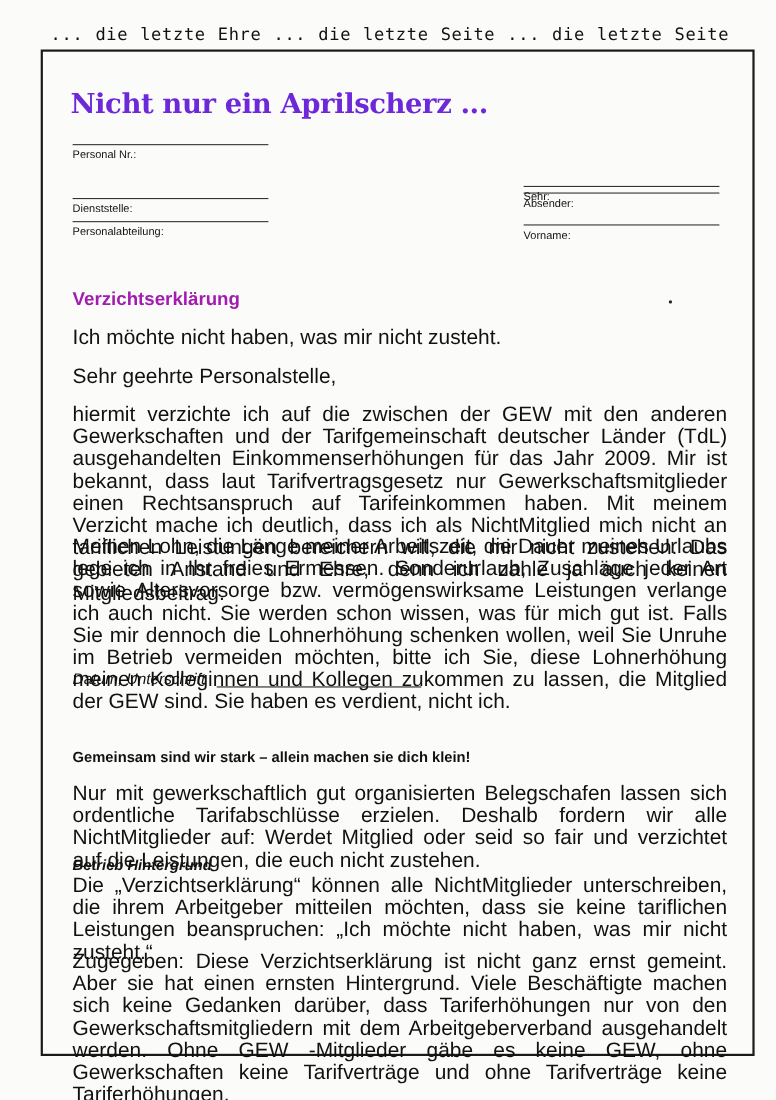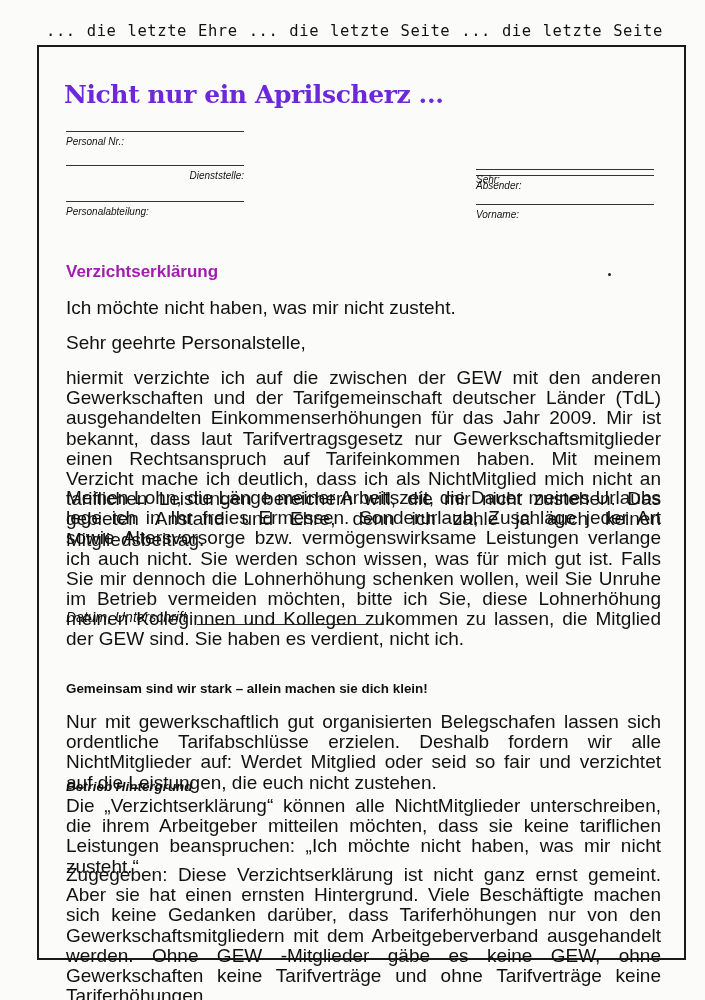--- a/index.html
+++ b/index.html
@@ -20,21 +20,21 @@
       border: 2px solid #1a1a1a; box-sizing: border-box;
     }
     .title {
       position: absolute; left: 64px; top: 56px;
       font-family: "DejaVu Serif", serif; font-weight: bold;
       font-size: 25px; color: #6d28d9; letter-spacing: -0.4px; margin-top: 24px;
     }
     .field { position: absolute; }
     .field .line { height: 0; border-top: 1px solid #333; }
     .field .lbl {
-      font-style: italic; font-size: 10px; margin-top: 4px; color: #111;
+      font-size: 10px; margin-top: 4px; color: #111;
     }
     .field.left { left: 66px; width: 178px; }
     .field.right { left: 476px; width: 178px; }
 
     .h2 {
       position: absolute; left: 66px; top: 262px;
       font-size: 17px; font-weight: bold; color: #a21caf;
     }
     .p {
       position: absolute; left: 66px; width: 595px;
@@ -68,21 +68,21 @@
 <div class="running-head">... die letzte Ehre ... die letzte Seite ... die letzte Seite</div>
 
 <div class="frame"></div>
 
 <div class="title">Nicht nur ein Aprilscherz ...</div>
 
 <div class="field left" style="top:131px;">
   <div class="line"></div>
   <div class="lbl">Personal Nr.:</div>
 </div>
-<div class="field left" style="top:165px;text-align:right;">
+<div class="field left" style="top:180px;">
   <div class="line"></div>
   <div class="lbl">Dienststelle:</div>
 </div>
 <div class="field left" style="top:201px;">
   <div class="line"></div>
   <div class="lbl">Personalabteilung:</div>
 </div>
 
 <div class="field right" style="top:134px;margin-top:41px;">
   <div class="line"></div>

